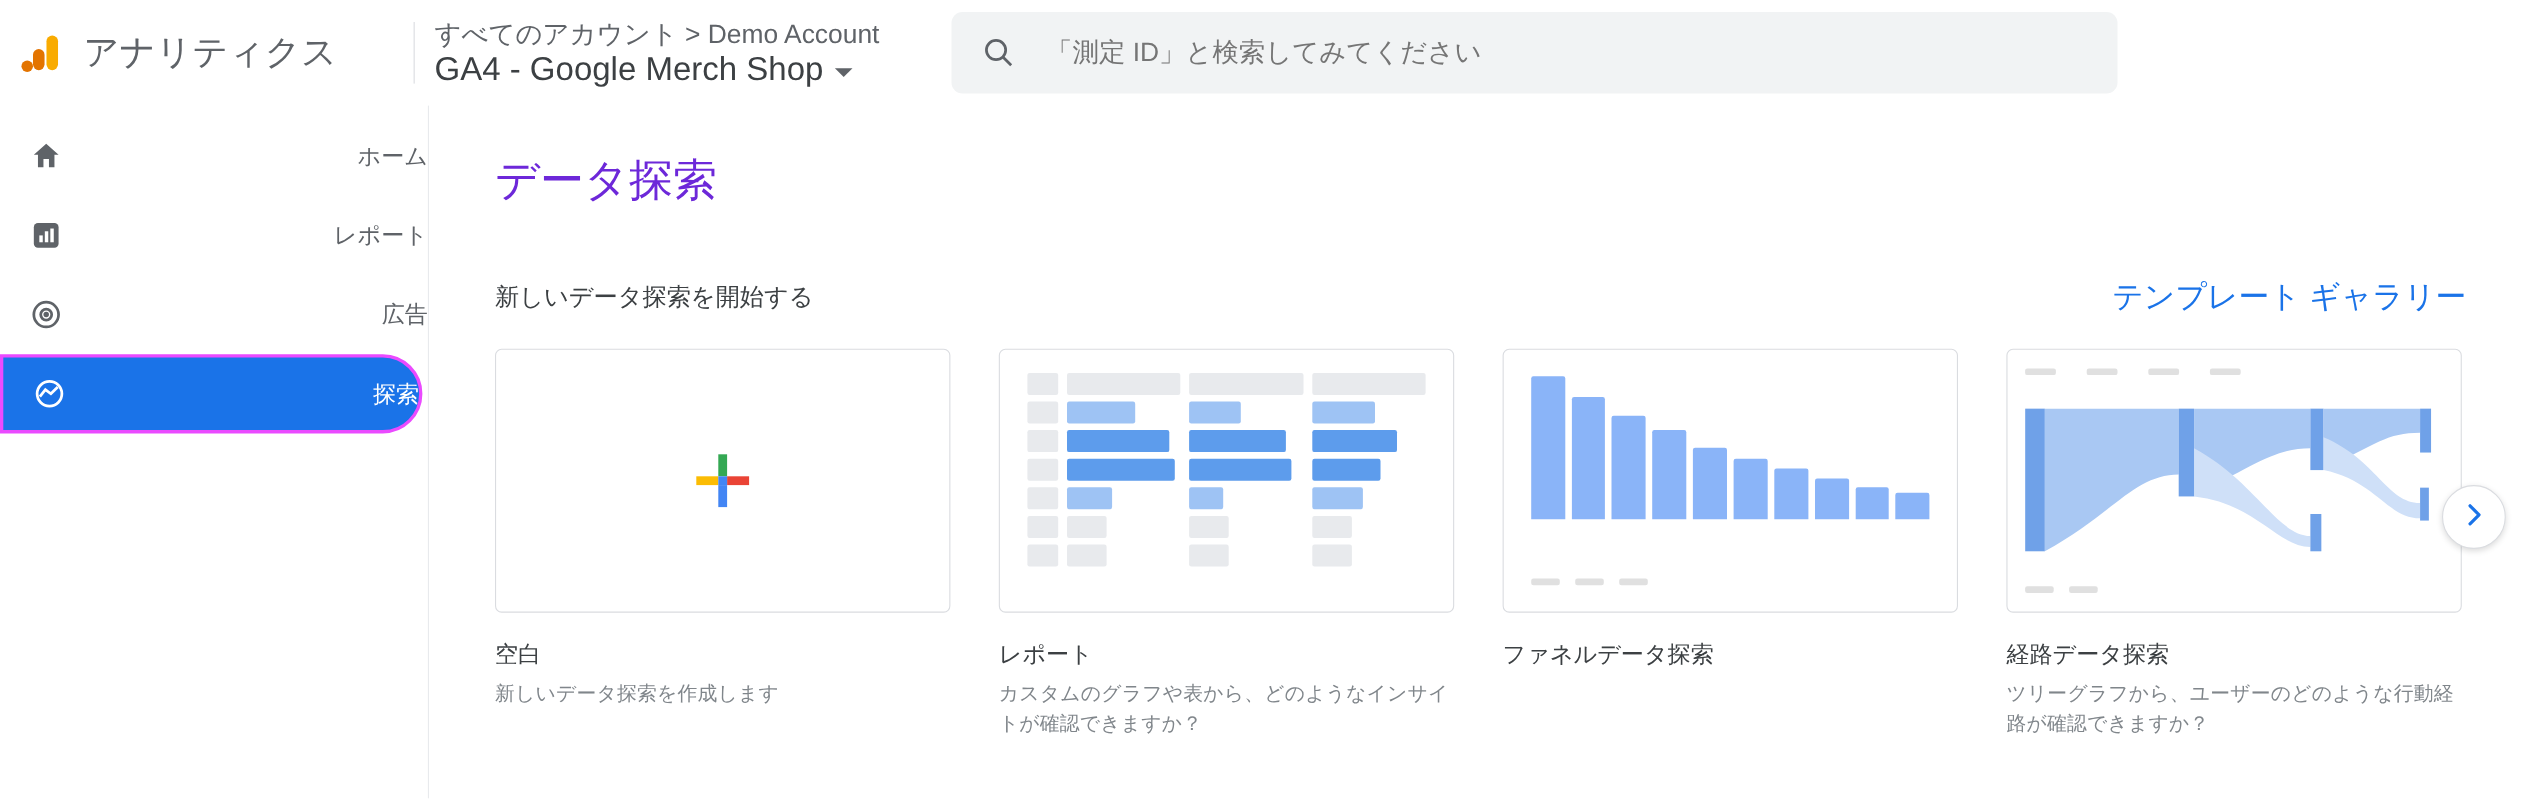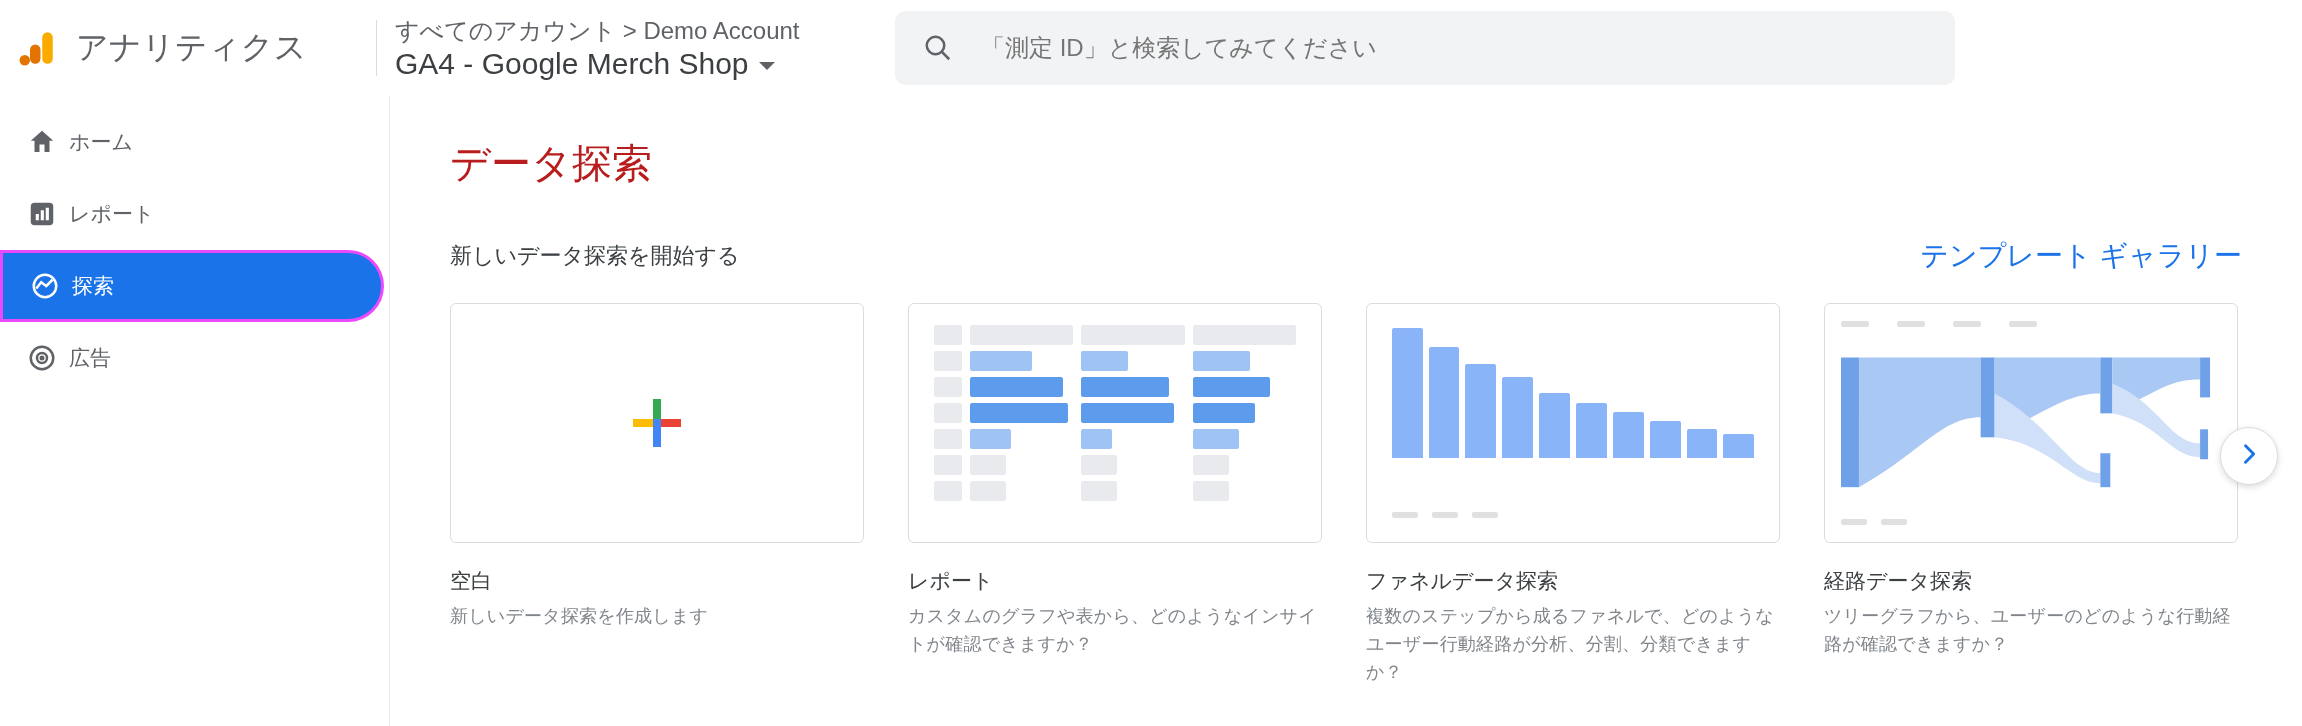--- a/index.html
+++ b/index.html
@@ -65,21 +65,20 @@
     margin-top: 4px;
   }
   .search-bar {
     display: flex; align-items: center;
     background: #f1f3f4;
     border-radius: 10px;
     height: 74px;
     flex: 0 0 1060px;
     padding: 0 28px;
     gap: 28px;
-    margin-left: 30px;
   }
   .search-icon { width: 30px; height: 30px; color: #5f6368; }
   .search-input {
     border: none; background: transparent;
     font-size: 24px; color: #5f6368;
     outline: none; width: 100%;
   }
 
   
   .container { display: flex; }
@@ -87,26 +86,27 @@
     width: 390px;
     padding-top: 10px;
     background: #fff;
     border-right: 1px solid #e8eaed;
     min-height: 630px;
   }
   .nav-item {
     display: flex; align-items: center;
     height: 72px;
     padding-left: 26px;
-    gap: 11px;
+    gap: 42px;
     color: #5f6368;
     font-size: 21px;
     cursor: pointer;
     border-top-right-radius: 40px;
     border-bottom-right-radius: 40px;
+    justify-content: space-between;
   }
   .nav-item.selected {
     background: #1a73e8;
     color: #fff;
   }
   .selected-outline {
     border: 3px solid #ea4aff;
     border-right: 3px solid #ea4aff;
     margin-right: 6px;
     width: 384px;
@@ -114,22 +114,22 @@
   .nav-icon { width: 32px; height: 32px; display: flex; align-items: center; justify-content: center; }
 
   
   .main {
     padding: 40px 60px 40px 60px;
     flex: 1;
     position: relative;
   }
   .page-title {
     font-size: 40px;
-    color: #b91c1c;
-    margin-bottom: 46px;
+    color: #6d28d9;
+    margin-bottom: 60px;
     font-weight: 400;
   }
   .sub-row {
     display: flex; align-items: center; justify-content: space-between;
     margin-bottom: 28px;
   }
   .sub-title { font-size: 22px; color: #3c4043; }
   .gallery-link { font-size: 28px; color: #1a73e8; cursor: pointer; }
 
   .cards-viewport { position: relative; }
@@ -261,39 +261,39 @@
         <svg viewBox="0 0 24 24" width="30" height="30" fill="#5f6368">
           <rect x="3" y="3" width="18" height="18" rx="3"></rect>
           <rect x="7" y="12" width="2.5" height="5" fill="#fff"></rect>
           <rect x="11" y="9" width="2.5" height="8" fill="#fff"></rect>
           <rect x="15" y="7" width="2.5" height="10" fill="#fff"></rect>
         </svg>
       </span>
       <span>レポート</span>
     </div>
 
-    <div class="nav-item selected selected-outline">
-      <span class="nav-icon">
-        <svg viewBox="0 0 24 24" width="30" height="30" fill="none" stroke="#fff" stroke-width="2">
-          <circle cx="12" cy="12" r="9"></circle>
-          <polyline points="5,14 9,9 13,12 18,7" fill="none"></polyline>
-        </svg>
-      </span>
-      <span>探索</span>
-    </div>
-
     <div class="nav-item">
       <span class="nav-icon">
         <svg viewBox="0 0 24 24" width="30" height="30" fill="none" stroke="#5f6368" stroke-width="2">
           <circle cx="12" cy="12" r="9"></circle>
           <circle cx="12" cy="12" r="4"></circle>
           <circle cx="12" cy="12" r="1" fill="#5f6368"></circle>
         </svg>
       </span>
       <span>広告</span>
+    </div>
+
+    <div class="nav-item selected selected-outline">
+      <span class="nav-icon">
+        <svg viewBox="0 0 24 24" width="30" height="30" fill="none" stroke="#fff" stroke-width="2">
+          <circle cx="12" cy="12" r="9"></circle>
+          <polyline points="5,14 9,9 13,12 18,7" fill="none"></polyline>
+        </svg>
+      </span>
+      <span>探索</span>
     </div>
 
   </div>
 
   <div class="main">
     <h1 class="page-title">データ探索</h1>
 
     <div class="sub-row">
       <div class="sub-title">新しいデータ探索を開始する</div>
       <div class="gallery-link">テンプレート ギャラリー</div>
@@ -369,21 +369,20 @@
                 <div class="mf-bar" style="height:18%"></div>
               </div>
               <div class="mf-legend">
                   <span class="mf-lg"></span>
                   <span class="mf-lg"></span>
                   <span class="mf-lg"></span>
                 </div>
             </div>
           </div>
           <div class="card-title">ファネルデータ探索</div>
-          <div class="card-desc">複数のステップから成るファネルで、どのようなユーザー行動経路が分析、分割、分類できますか？</div>
         </div>
 
         <div class="card-col">
           <div class="card-tile">
             <div class="sankey">
               <div class="sk-top">
                   <span></span>
                   <span></span>
                   <span></span>
                   <span></span>

